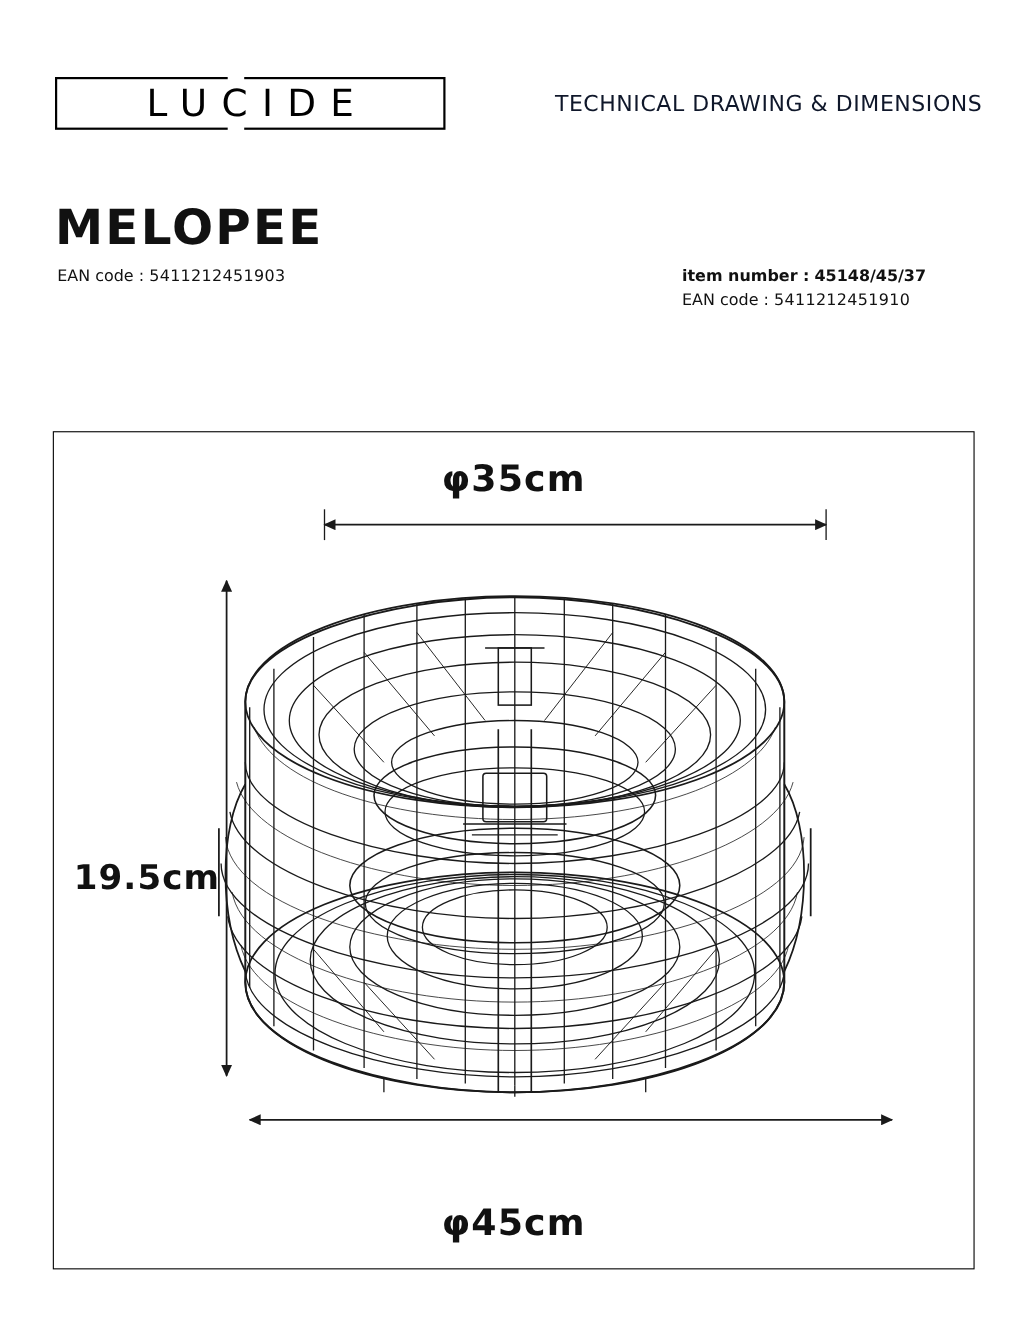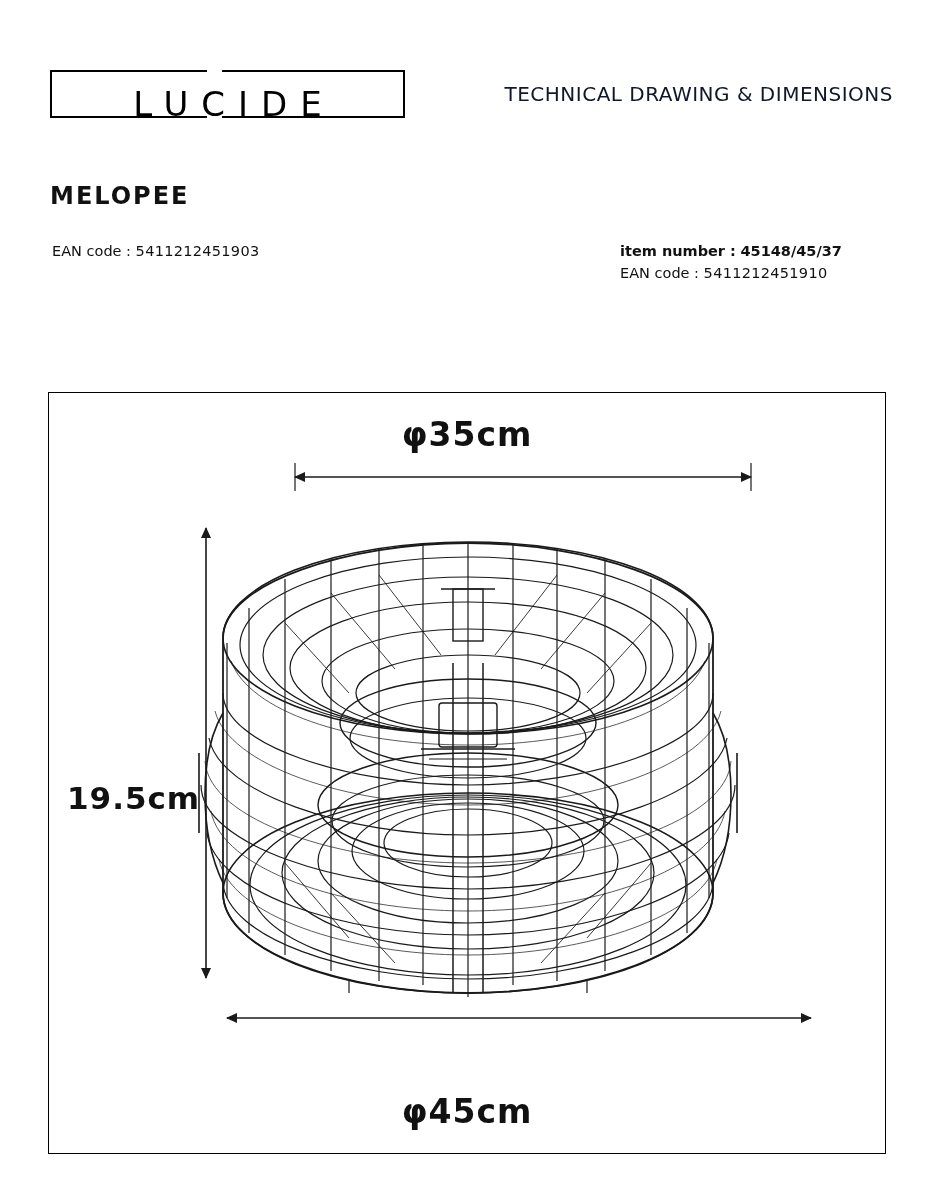--- a/index.html
+++ b/index.html
@@ -40,21 +40,20 @@
     width: 355px;
     height: 48px;
     line-height: 48px;
     text-align: center;
     font-family: "DejaVu Sans", "Liberation Sans", sans-serif;
     font-size: 34px;
     letter-spacing: 13px;
     font-weight: 400;
     color: #000;
     text-indent: 13px;
-    margin-top: 10px;
   }
   
   .logo-notch {
     position: absolute;
     background: #ffffff;
     width: 15px;
     height: 6px;
   }
   .logo-notch.top { top: -3px; left: 155px; }
   .logo-notch.bottom { bottom: -3px; left: 155px; }
@@ -68,21 +67,21 @@
     color: #0f172a;
     font-weight: 400;
     white-space: nowrap;
   }
 
   
   .product-name {
     position: absolute;
     left: 50px;
     top: 182px;
-    font-size: 24px;
+    font-size: 44px;
     font-weight: 700;
     letter-spacing: 2px;
     color: #111;
   }
   .meta {
     position: absolute;
     font-size: 14.5px;
     line-height: 22px;
     color: #111;
   }

